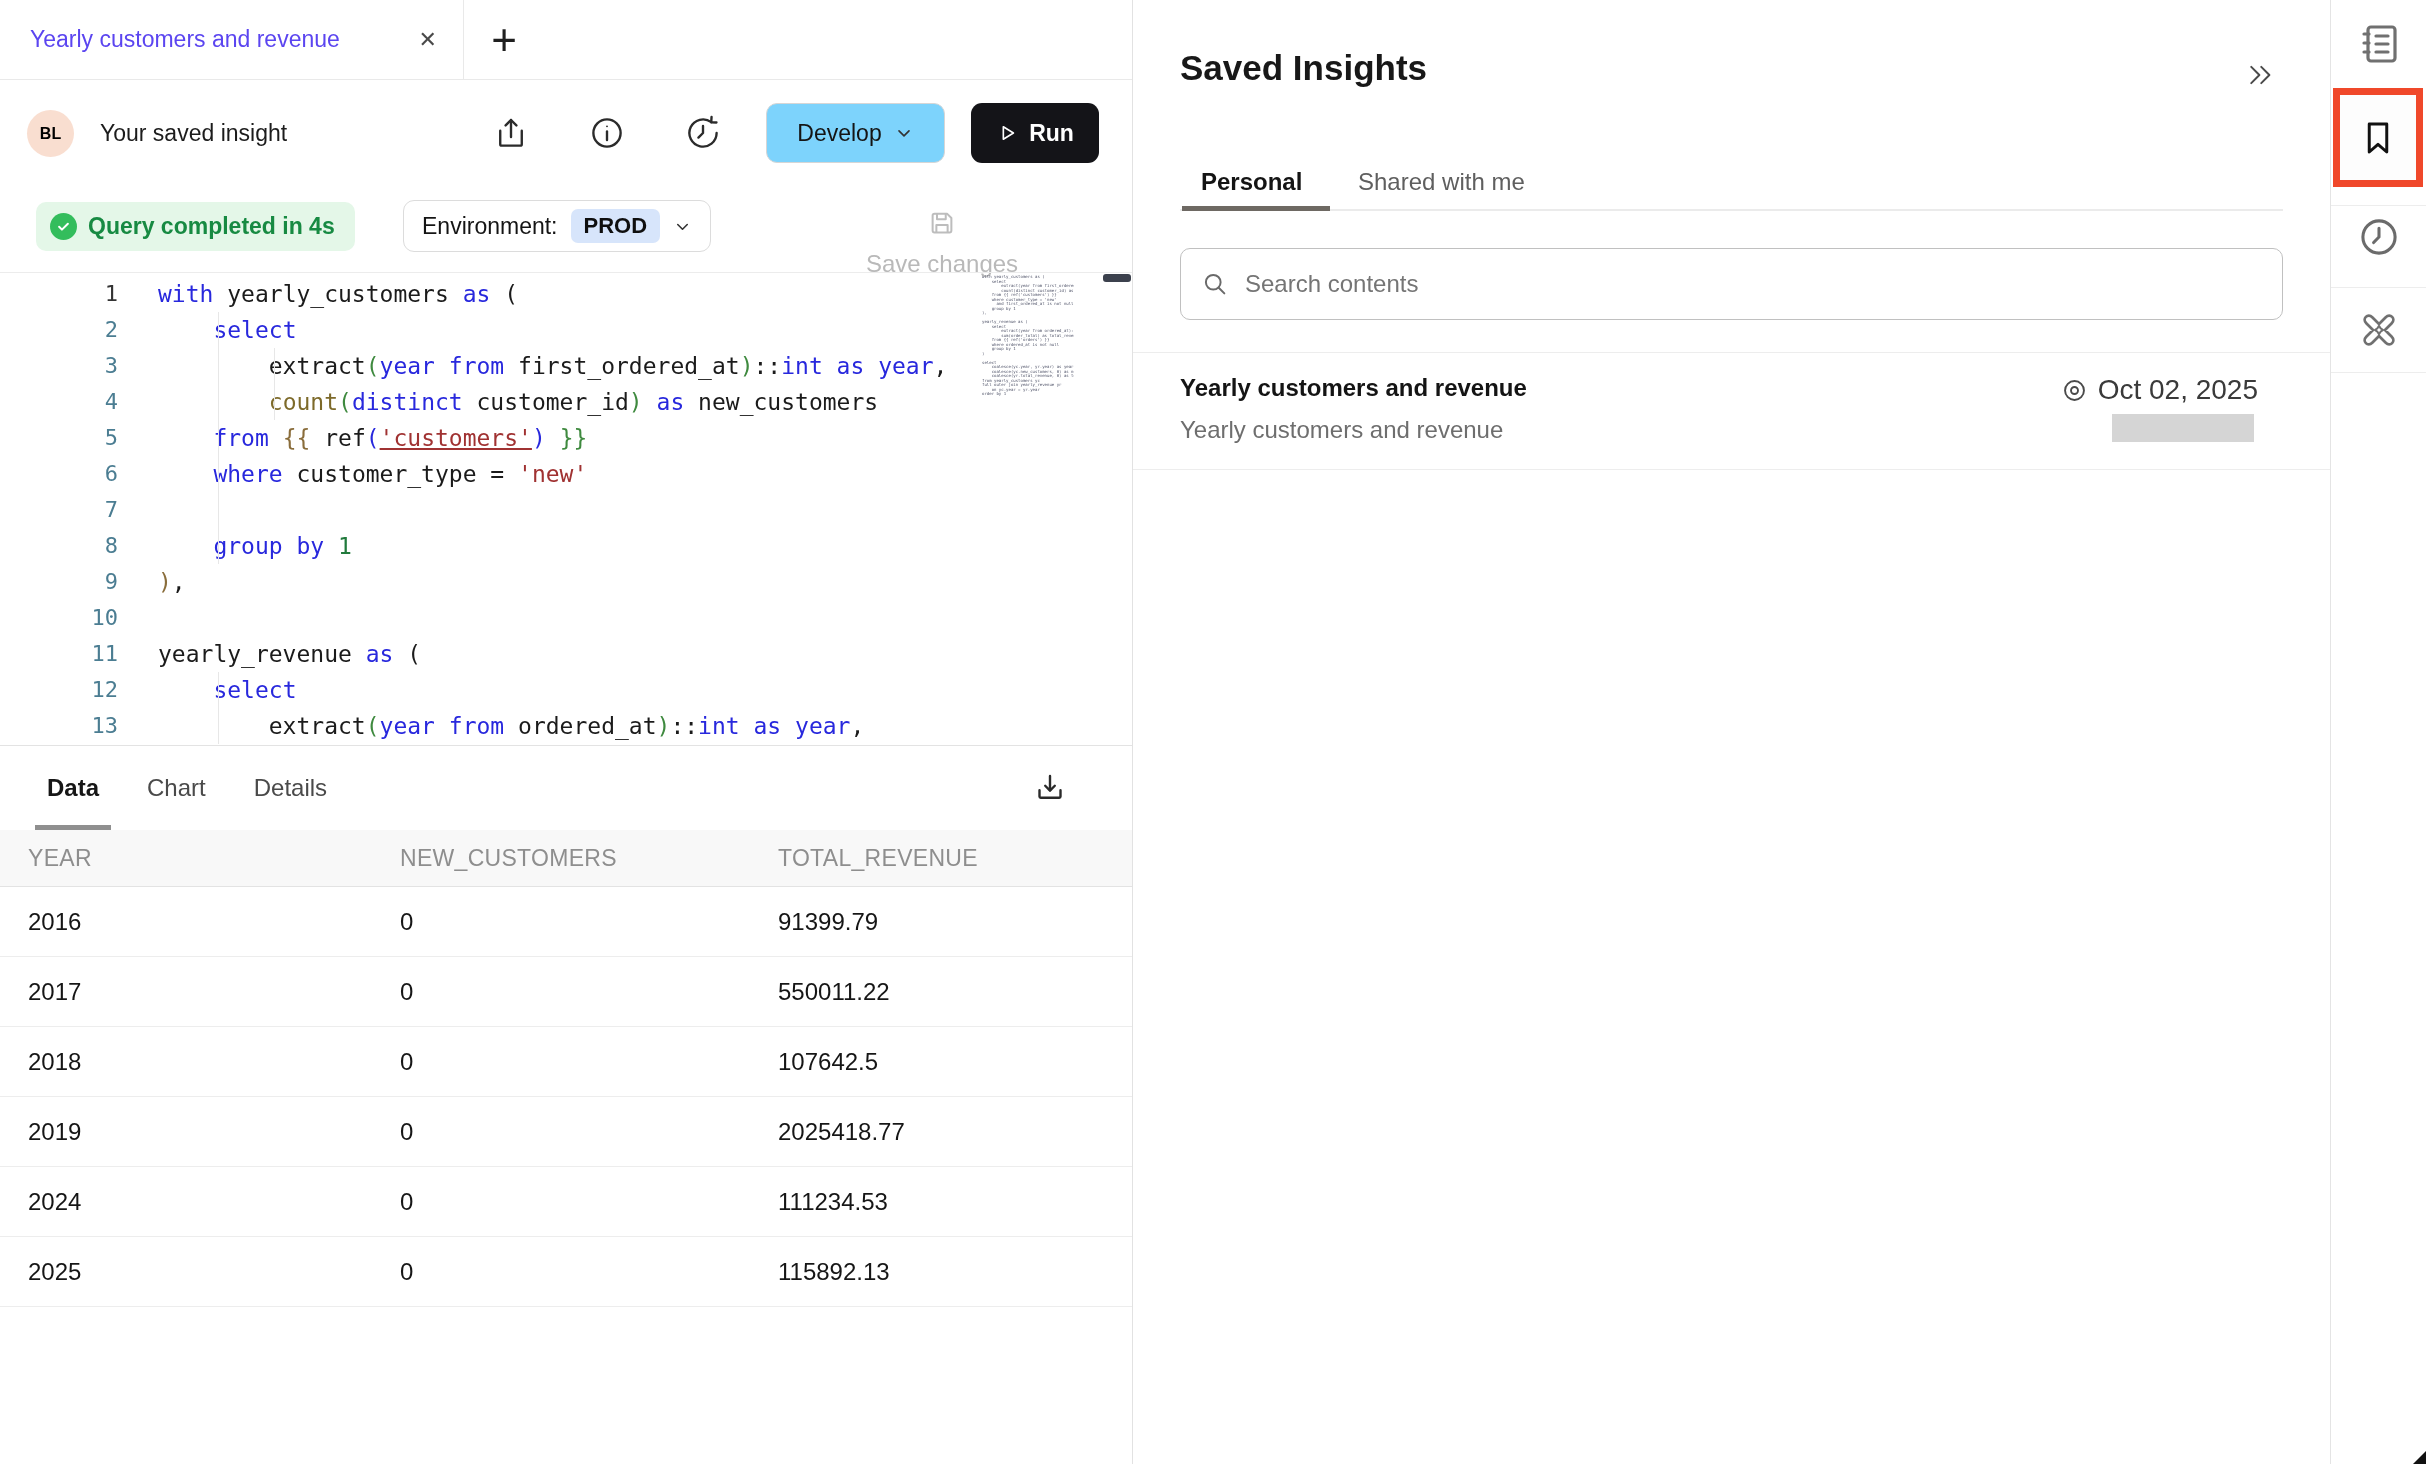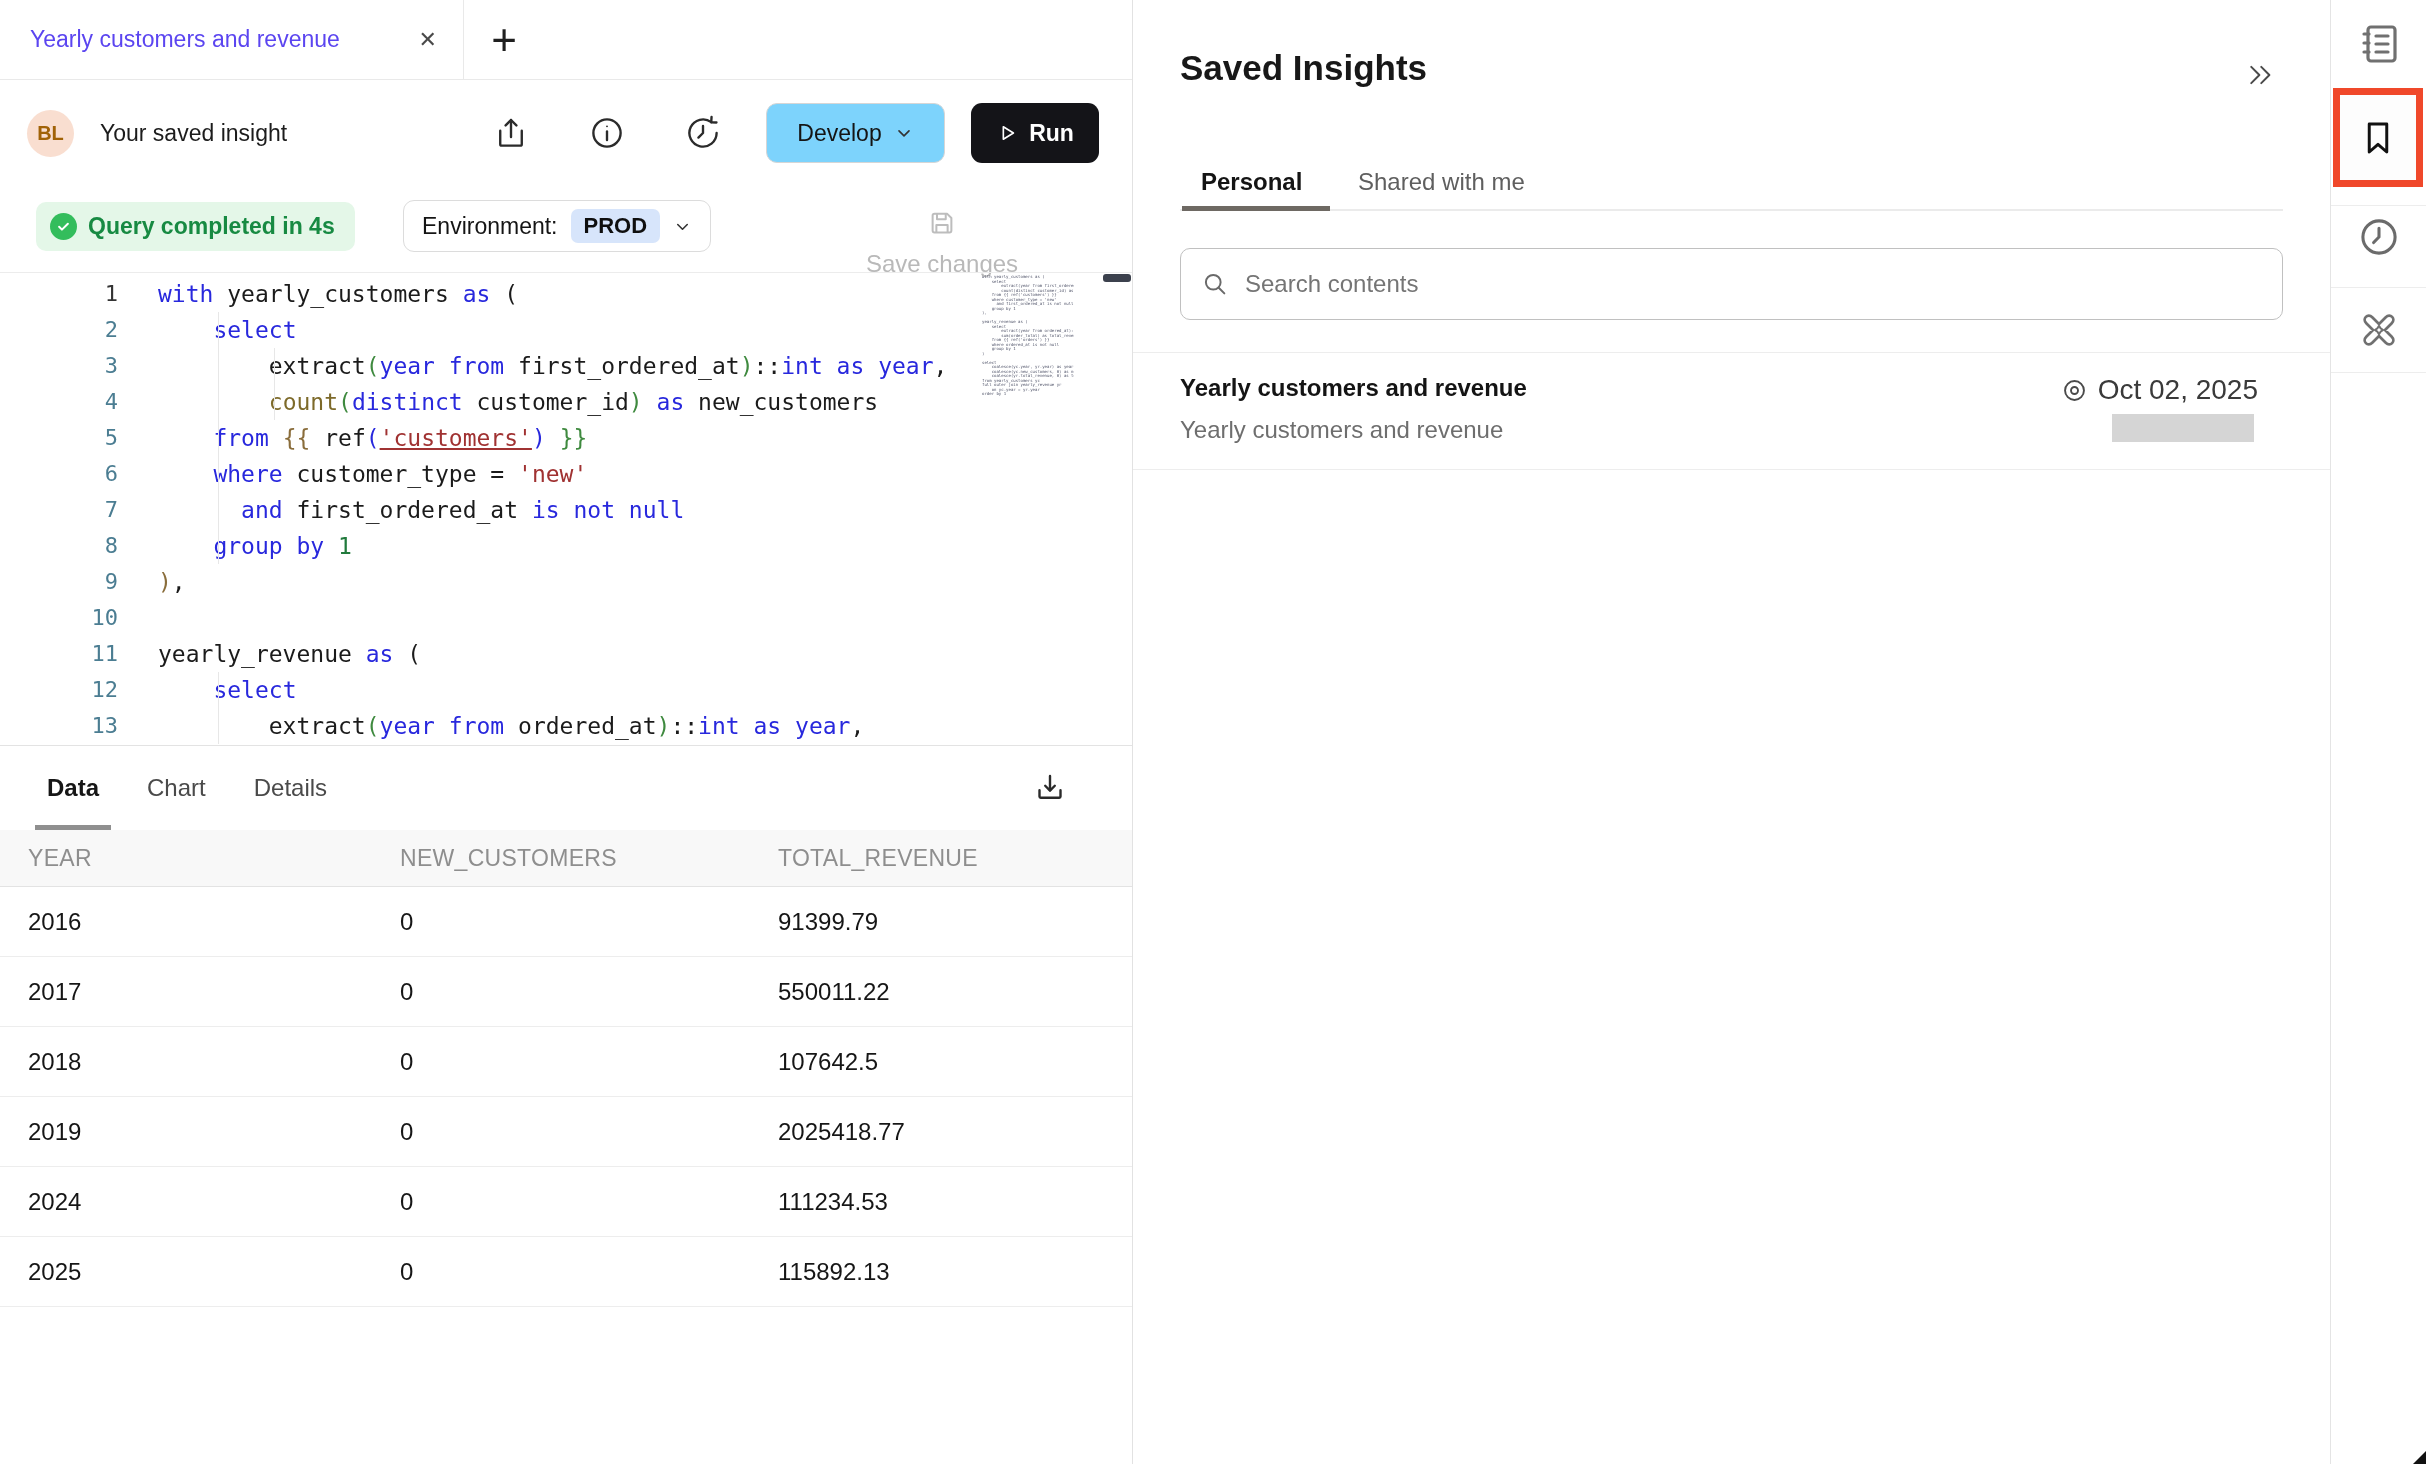--- a/index.html
+++ b/index.html
@@ -9,21 +9,21 @@
     font-family:"Liberation Sans", sans-serif; color:#1b1b1b; background:#fff;
   }
   
   .left-panel { position:absolute; left:0; top:0; width:1133px; height:1464px; background:#fff; border-right:1px solid #e2e2e2; }
   .tabbar { display:flex; height:80px; border-bottom:1px solid #e9e9e9; align-items:stretch; }
   .tab { width:464px; display:flex; align-items:center; padding:0 26px 0 30px; border-right:1px solid #e9e9e9; cursor:pointer; }
   .tab-title { color:#5b45f0; font-size:23px; flex:1; white-space:nowrap; }
   .tab-close { color:#4a4a4a; font-size:22px; margin-left:16px; }
   .newtab { display:flex; align-items:center; justify-content:center; width:80px; font-size:44px; font-weight:300; color:#1f1f1f; cursor:pointer; }
   .hdr { position:relative; height:106px; }
-  .avatar { position:absolute; left:27px; top:30px; width:47px; height:47px; border-radius:50%; background:#f9ded0; color:#a16207; font-weight:700; font-size:20px; display:flex; align-items:center; justify-content:center; }
+  .avatar { position:absolute; left:27px; top:30px; width:47px; height:47px; border-radius:50%; background:#f9ded0; color:#000000; font-weight:700; font-size:16px; display:flex; align-items:center; justify-content:center; }
   .hdr-title { position:absolute; left:100px; top:40px; font-size:23px; color:#1c1c1c; }
   .hicon { position:absolute; top:34px; width:38px; height:38px; }
   .btn-develop { position:absolute; left:766px; top:23px; width:179px; height:60px; background:#7dd3fc; border:1.5px solid #d6d6d6; border-radius:11px; display:flex; align-items:center; justify-content:center; gap:12px; font-size:23px; color:#141414; cursor:pointer; }
   .btn-run { position:absolute; left:971px; top:23px; width:128px; height:60px; background:#141418; border-radius:11px; color:#fff; display:flex; align-items:center; justify-content:center; gap:11px; font-size:23px; font-weight:600; cursor:pointer; }
   .statusrow { position:relative; height:86px; }
   .pill { position:absolute; left:36px; top:16px; height:49px; background:#e4f7e8; border-radius:10px; display:flex; align-items:center; gap:11px; padding:0 20px 0 14px; }
   .pill-check { width:27px; height:27px; border-radius:50%; background:#33bd5c; color:#fff; display:flex; align-items:center; justify-content:center; font-size:15px; }
   .pill-text { color:#178a42; font-size:23px; font-weight:600; }
   .envbtn { position:absolute; left:403px; top:14px; height:52px; background:#fff; border:1.5px solid #dcdcdc; border-radius:11px; display:flex; align-items:center; gap:13px; padding:8px 18px; cursor:pointer; }
   .env-label { font-size:23px; color:#141414; }
@@ -152,21 +152,21 @@
     </div>
 
     <div class="editor">
       <div class="code-lines">
           <div class="code-row"><span class="gut gut-active">1</span><span class="code-text"><span class="c-kw">with</span><span class="c-pl"> yearly_customers </span><span class="c-kw">as</span><span class="c-pl"> (</span></span></div>
           <div class="code-row"><span class="gut">2</span><span class="code-text"><span class="c-pl">    </span><span class="c-kw">select</span></span></div>
           <div class="code-row"><span class="gut">3</span><span class="code-text"><span class="c-pl">        extract</span><span class="c-bg">(</span><span class="c-kw">year</span><span class="c-pl"> </span><span class="c-kw">from</span><span class="c-pl"> first_ordered_at</span><span class="c-bg">)</span><span class="c-pl">::</span><span class="c-kw">int</span><span class="c-pl"> </span><span class="c-kw">as</span><span class="c-pl"> </span><span class="c-kw">year</span><span class="c-pl">,</span></span></div>
           <div class="code-row"><span class="gut">4</span><span class="code-text"><span class="c-pl">        </span><span class="c-fn">count</span><span class="c-bg">(</span><span class="c-kw">distinct</span><span class="c-pl"> customer_id</span><span class="c-bg">)</span><span class="c-pl"> </span><span class="c-kw">as</span><span class="c-pl"> new_customers</span></span></div>
           <div class="code-row"><span class="gut">5</span><span class="code-text"><span class="c-pl">    </span><span class="c-kw">from</span><span class="c-pl"> </span><span class="c-bo">{{</span><span class="c-pl"> ref</span><span class="c-bb">(</span><span class="c-sl">'customers'</span><span class="c-bb">)</span><span class="c-pl"> </span><span class="c-bg">}}</span></span></div>
           <div class="code-row"><span class="gut">6</span><span class="code-text"><span class="c-pl">    </span><span class="c-kw">where</span><span class="c-pl"> customer_type = </span><span class="c-st">'new'</span></span></div>
-          <div class="code-row"><span class="gut">7</span><span class="code-text"><span class="c-pl">      </span><span class="c-kw">and</span><span class="c-pl"> first_ordered_at </span><span class="c-kw">is</span><span class="c-pl"> </span><span class="c-kw">not</span><span class="c-pl"> </span><span class="c-kw">null</span></span></div>
+          <div class="code-row"><span class="gut">7</span></div>
           <div class="code-row"><span class="gut">8</span><span class="code-text"><span class="c-pl">    </span><span class="c-kw">group</span><span class="c-pl"> </span><span class="c-kw">by</span><span class="c-pl"> </span><span class="c-nm">1</span></span></div>
           <div class="code-row"><span class="gut">9</span><span class="code-text"><span class="c-bo">)</span><span class="c-pl">,</span></span></div>
           <div class="code-row"><span class="gut">10</span><span class="code-text"></span></div>
           <div class="code-row"><span class="gut">11</span><span class="code-text"><span class="c-pl">yearly_revenue </span><span class="c-kw">as</span><span class="c-pl"> (</span></span></div>
           <div class="code-row"><span class="gut">12</span><span class="code-text"><span class="c-pl">    </span><span class="c-kw">select</span></span></div>
           <div class="code-row"><span class="gut">13</span><span class="code-text"><span class="c-pl">        extract</span><span class="c-bg">(</span><span class="c-kw">year</span><span class="c-pl"> </span><span class="c-kw">from</span><span class="c-pl"> ordered_at</span><span class="c-bg">)</span><span class="c-pl">::</span><span class="c-kw">int</span><span class="c-pl"> </span><span class="c-kw">as</span><span class="c-pl"> </span><span class="c-kw">year</span><span class="c-pl">,</span></span></div>
         </div>
       <div class="guide g1"></div>
       <div class="guide g2"></div>
       <div class="guide g3"></div>

